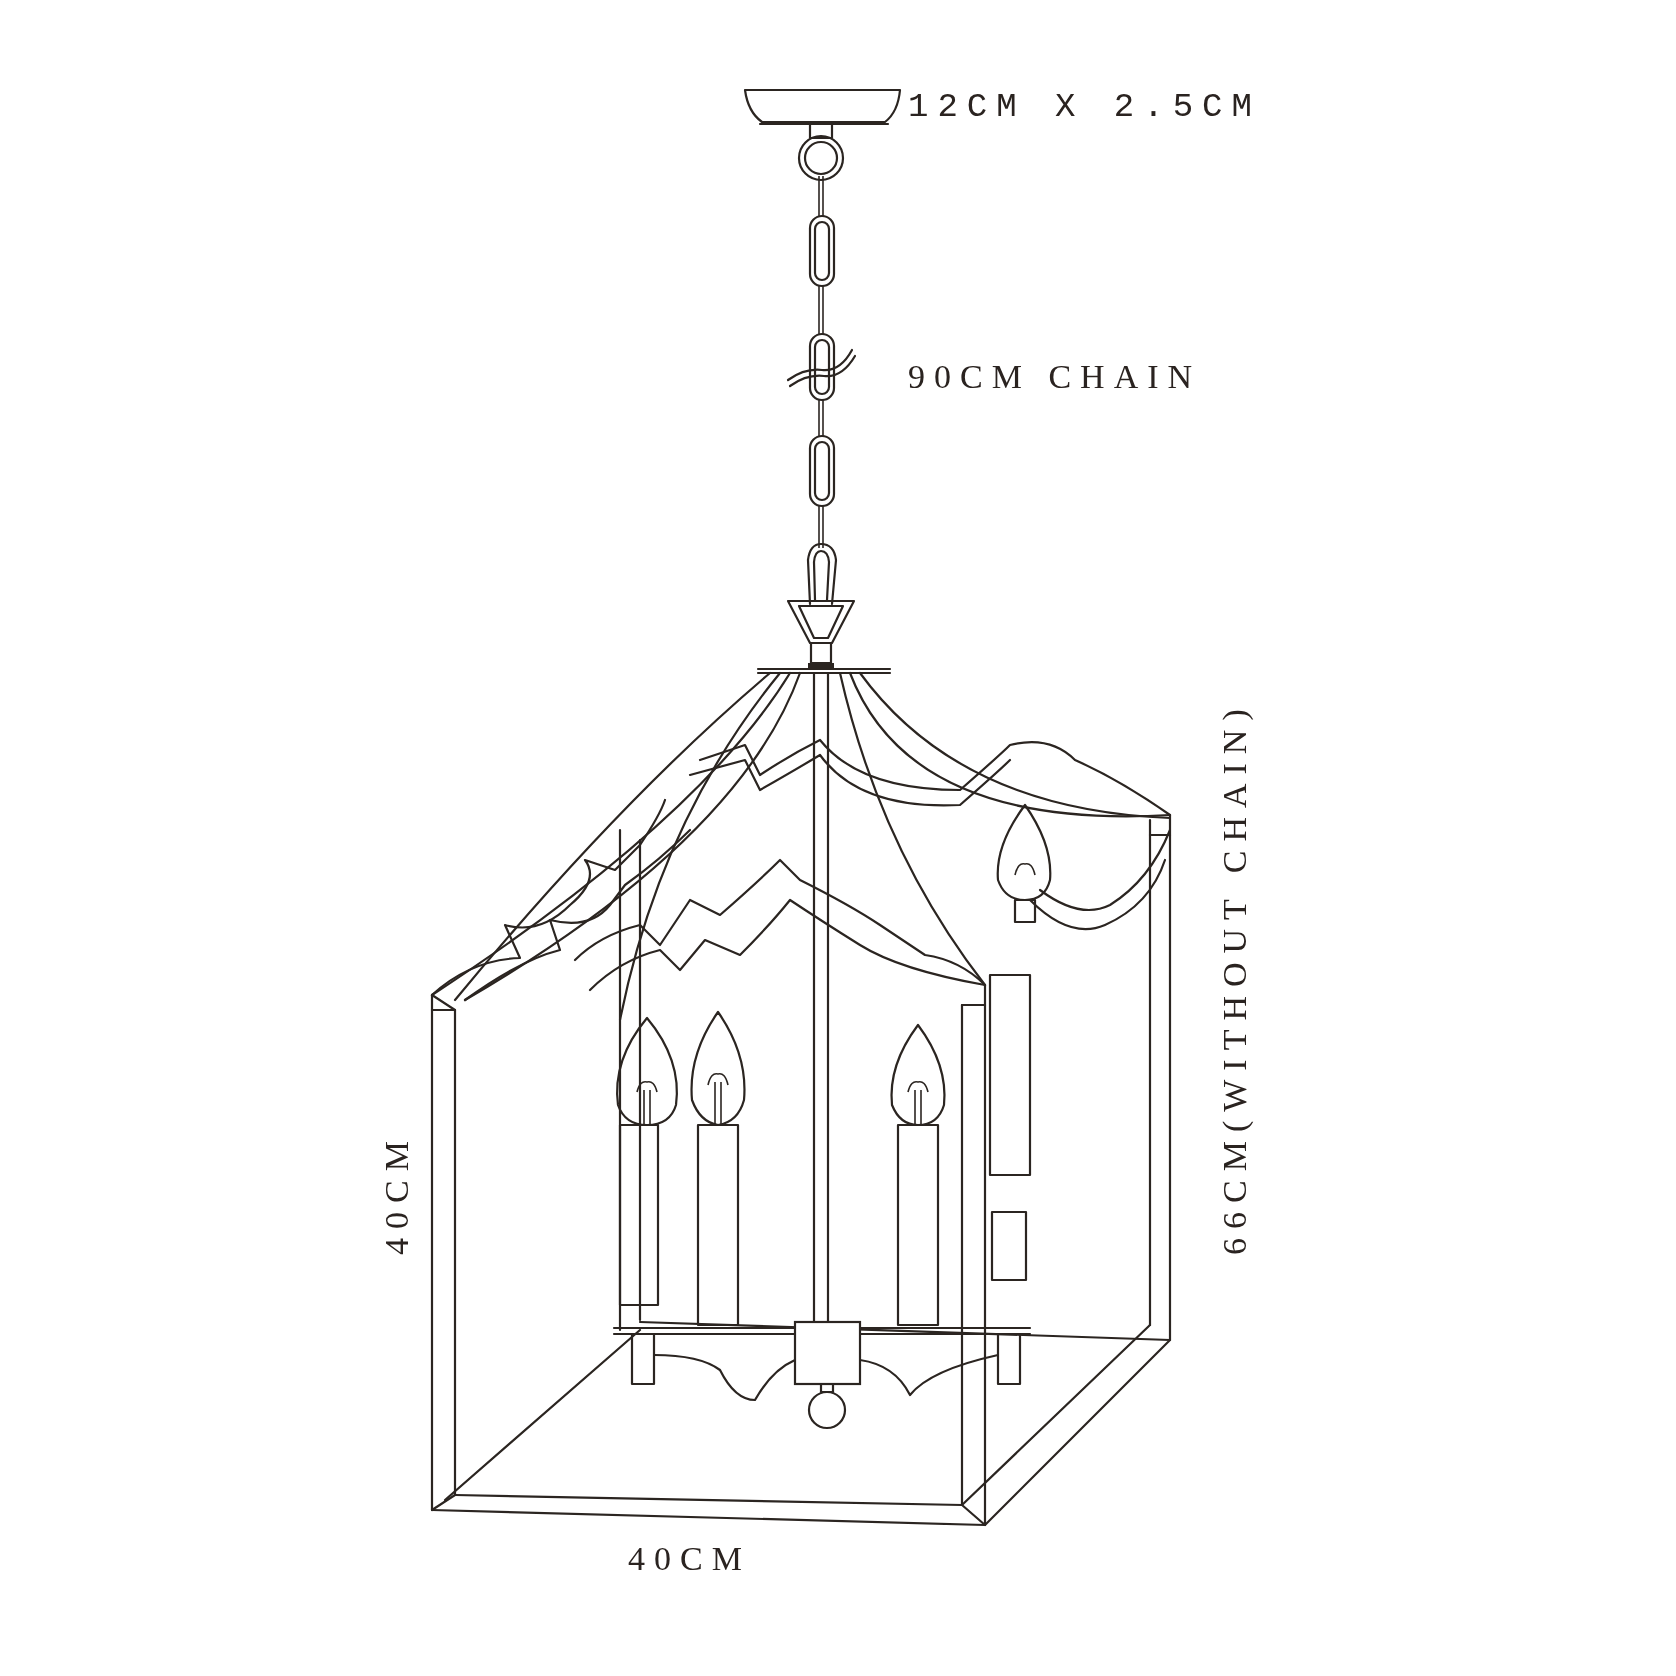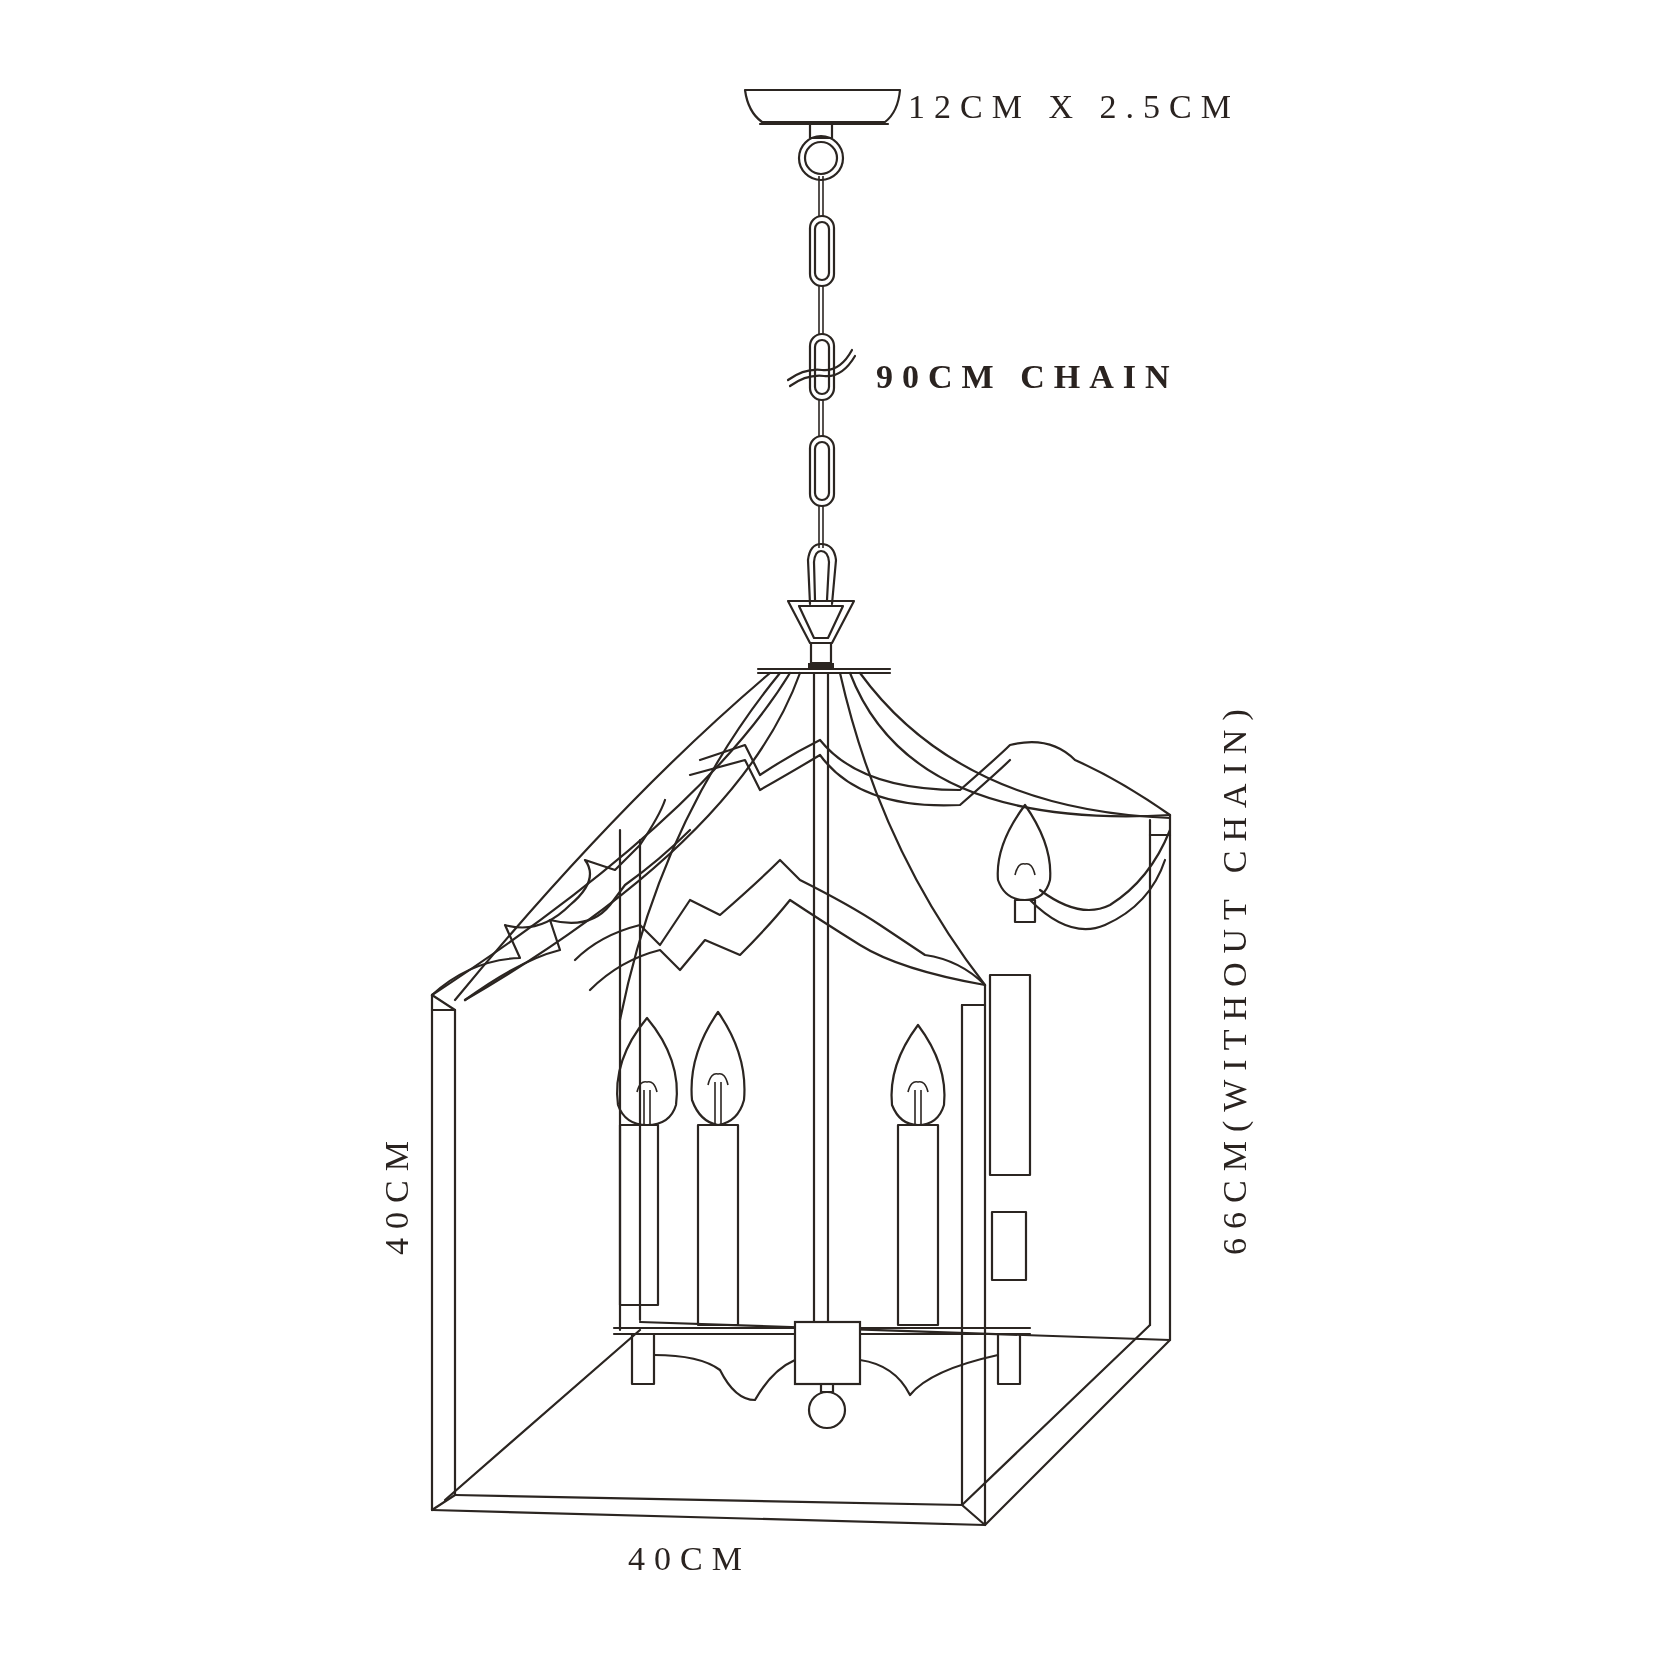--- a/index.html
+++ b/index.html
@@ -168,17 +168,17 @@
     <path class="ln" d="M860,1360 Q895,1365 910,1395 Q930,1370 998,1355"></path>
   </g>
 
   <g>
     <rect class="fillw" x="795" y="1322" width="65" height="62"></rect>
     <circle class="ln" cx="827" cy="1410" r="18"></circle>
     <rect class="ln" x="821" y="1384" width="12" height="8"></rect>
   </g>
 </svg>
 
-<div class="lbl" style="left:908px; top:90px;">12CM X 2.5CM</div>
-<div class="lbl" style="left:876px; top:360px;font-weight:bold;">90CM CHAIN</div>
+<div class="lbl" style="left:908px; top:90px;font-family:Liberation Mono, monospace;">12CM X 2.5CM</div>
+<div class="lbl" style="left:908px; top:360px;">90CM CHAIN</div>
 <div class="lbl vert" style="left:1218px; top:1255px;">66CM(WITHOUT CHAIN)</div>
 <div class="lbl vert" style="left:380px; top:1255px;">40CM</div>
 <div class="lbl" style="left:628px; top:1542px;">40CM</div>
 
 </body></html>

